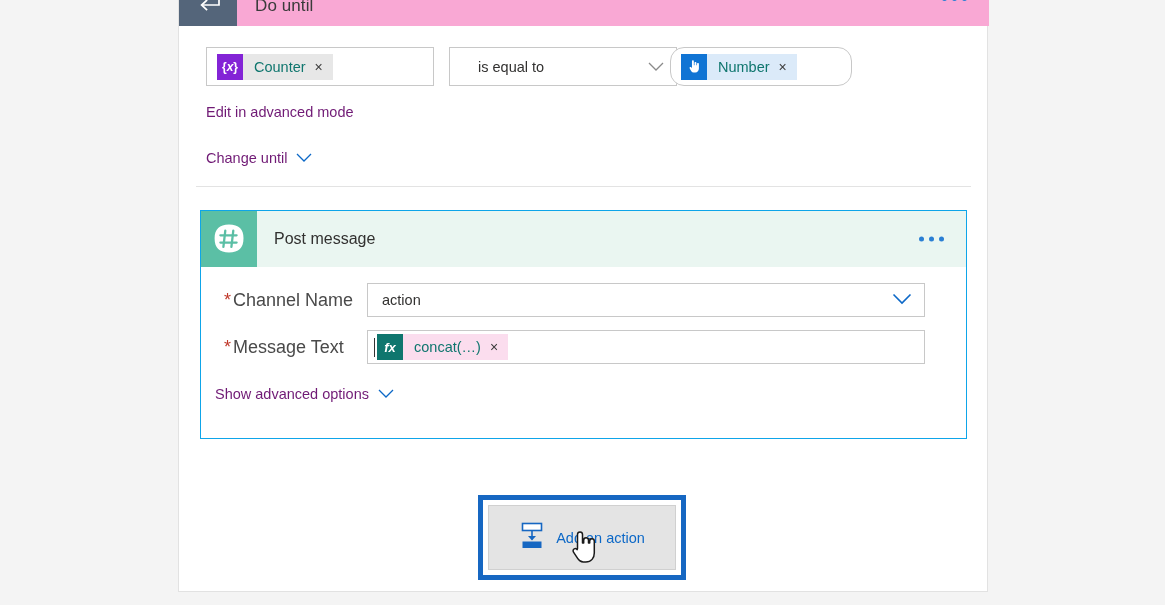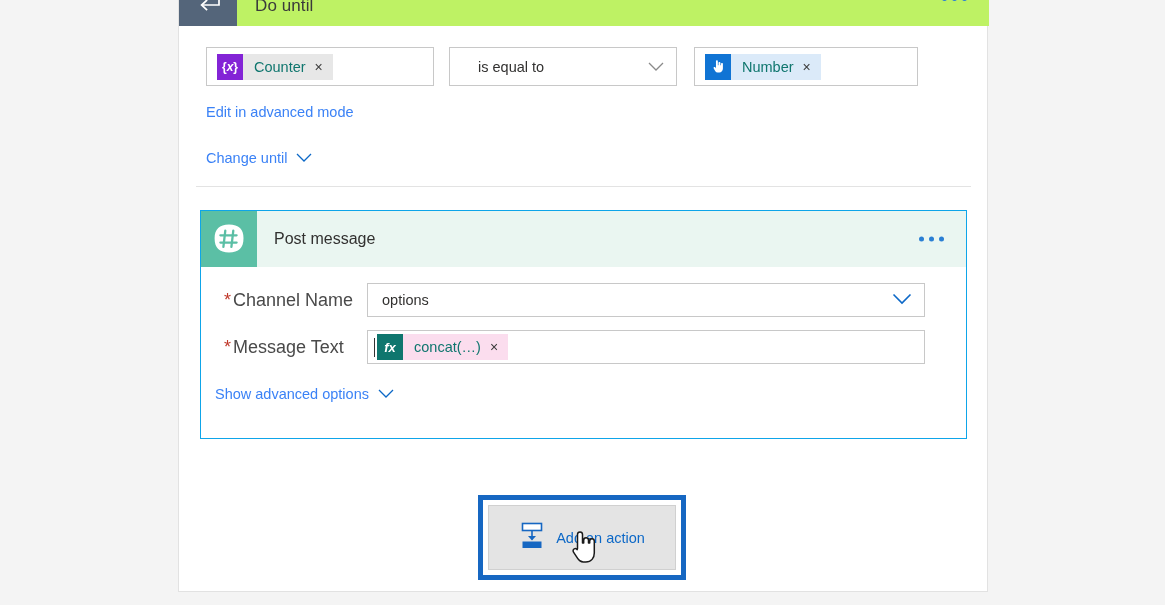--- a/index.html
+++ b/index.html
@@ -25,21 +25,21 @@
     background: #ffffff;
     border: 1px solid #e2e2e2;
     border-top: none;
   }
 
   
   .do-until-header {
     position: absolute;
     left: 0; top: 0;
     width: 810px; height: 26px;
-    background: #bef264;
+    background: #f9a8d4;
     display: flex; align-items: center;
   }
   .loop-icon-box {
     width: 58px; height: 46px;
     margin-top: -20px;
     background: #54657a;
     display: flex; align-items: center; justify-content: center;
     flex: none;
   }
   .loop-glyph { display: block; }
@@ -69,21 +69,21 @@
   }
   .field-box {
     position: absolute;
     background: #ffffff;
     border: 1px solid #c8c8c8;
     height: 39px;
     display: flex; align-items: center;
   }
   .field-left  { left: 0px;   width: 228px; }
   .field-mid   { left: 243px; width: 228px; padding-left: 12px; }
-  .field-right { left: 488px; width: 224px; }
+  .field-right { left: 464px; width: 182px; border-radius: 14px; }
 
   
   .token {
     display: flex; align-items: center;
     height: 26px;
     margin-left: 10px;
     padding-right: 10px;
   }
   .token.gray  { background: #e7e7e7; }
   .token.blue  { background: #dbeaf9; }
@@ -110,21 +110,21 @@
   }
   .chev {
     position: absolute; right: 12px; top: 50%;
     transform: translateY(-50%);
   }
 
   
   .link {
     position: absolute;
     font-size: 14.5px;
-    color: #3b82f6;
+    color: #701a75;
     cursor: pointer;
     display: flex; align-items: center; gap: 9px;
     white-space: nowrap;
   }
   .link-adv    { left: 27px; top: 104px; }
   .link-limits { left: 27px; top: 150px; }
 
   .hr {
     position: absolute;
     left: 17px; top: 186px;
@@ -326,21 +326,21 @@
           <i></i>
           <i></i>
         </div>
       </div>
 
       <div class="form-row row-channel">
         <div class="form-label">
           <span class="req">*</span><span>Channel Name</span>
         </div>
         <div class="form-input">
-          <span class="input-value">options</span>
+          <span class="input-value">action</span>
           <span class="chev">
             <svg width="20" height="12" viewBox="0 0 20 12">
                 <path d="M1.5 1.5 L10 10 L18.5 1.5" stroke="#0c68c7" stroke-width="1.6" fill="none"></path>
               </svg>
           </span>
         </div>
       </div>
 
       <div class="form-row row-message">
         <div class="form-label">

